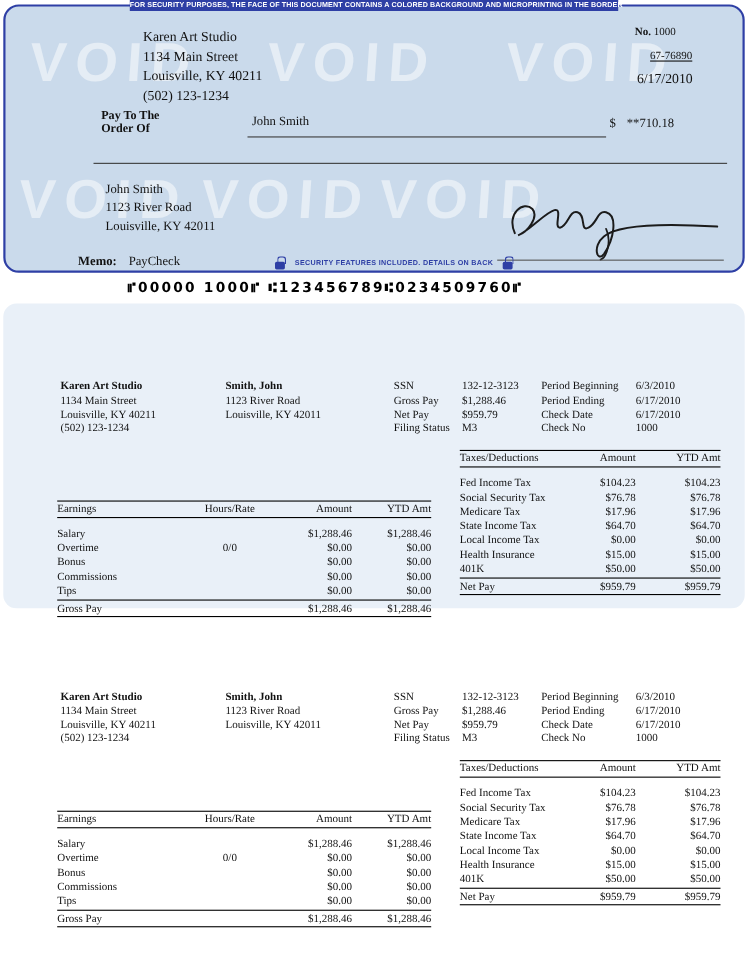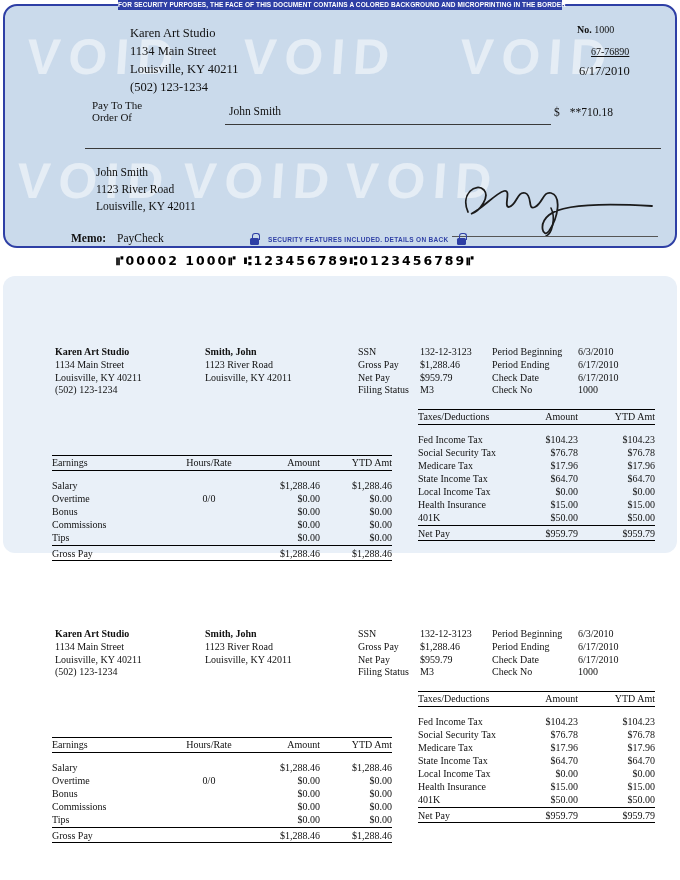--- a/index.html
+++ b/index.html
@@ -26,21 +26,21 @@
   .void-layer span:nth-child(4){left:12px;top:146px;}
   .void-layer span:nth-child(5){left:178px;top:146px;}
   .void-layer span:nth-child(6){left:340px;top:146px;}
   .abs{position:absolute;}
   .co-block{left:125px;top:18px;font-size:12.5px;line-height:18px;}
   .bank-block{left:418px;top:18px;font-size:12.5px;line-height:18px;}
   .check-no{left:572px;top:18px;font-size:10px;}
   .check-no b{font-weight:bold;}
   .fraction{left:586px;top:40px;font-size:10px;text-decoration:underline;}
   .check-date{left:574px;top:58px;font-size:12.5px;}
-  .pay-to{left:87px;top:94px;font-size:11px;font-weight:normal;line-height:11.5px;}
+  .pay-to{left:87px;top:94px;font-size:11px;font-weight:bold;line-height:11.5px;}
   .payee-name{left:224px;top:99px;font-size:11.5px;}
   .rule{border-bottom:1px solid #3a3a3a;height:0;}
   .payee-line{left:220px;top:118px;width:326px;}
   .amount{left:549px;top:100px;font-size:11.5px;}
   .amount .num{margin-left:10px;}
   .words{left:84px;top:126px;font-size:11.5px;}
   .words-line{left:80px;top:142px;width:576px;}
   .payee-addr{left:91px;top:158px;font-size:11.5px;line-height:17px;}
   .sig{left:443px;top:172px;}
   .sig-line{left:447px;top:230px;width:206px;border-bottom:1px solid #555;}
@@ -147,21 +147,21 @@
 
     <div class="abs sec-note">
       <span class="lock"></span>
       <span>SECURITY FEATURES INCLUDED. DETAILS ON BACK</span>
       <span class="lock"></span>
     </div>
   </div>
 
   <div class="banner">FOR SECURITY PURPOSES, THE FACE OF THIS DOCUMENT CONTAINS A COLORED BACKGROUND AND MICROPRINTING IN THE BORDER</div>
 
-  <div class="micr">⑈00002 1000⑈ ⑆123456789⑆0123456789⑈</div>
+  <div class="micr">⑈00000 1000⑈ ⑆123456789⑆0234509760⑈</div>
 
   <div class="panel"></div>
 
   <section class="stub" style="top:346px">
     <div class="blk s-co">
       <div class="bold">Karen Art Studio</div>
       <div>1134 Main Street</div>
       <div>Louisville, KY 40211</div>
       <div>(502) 123-1234</div>
     </div>

